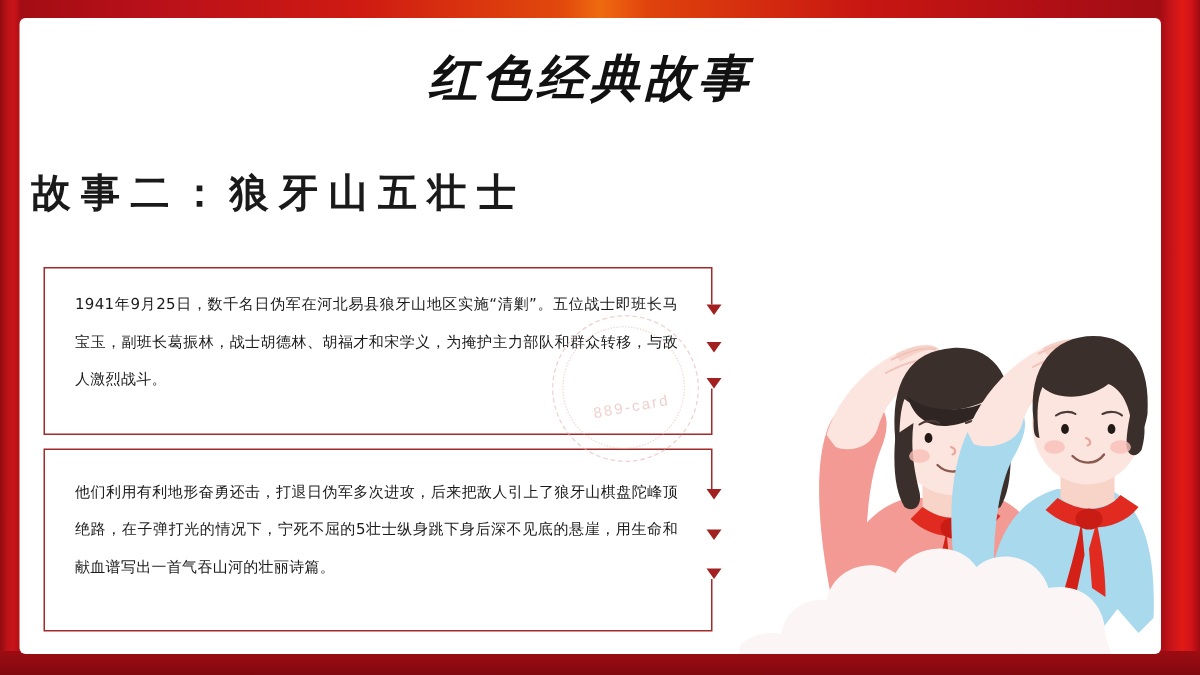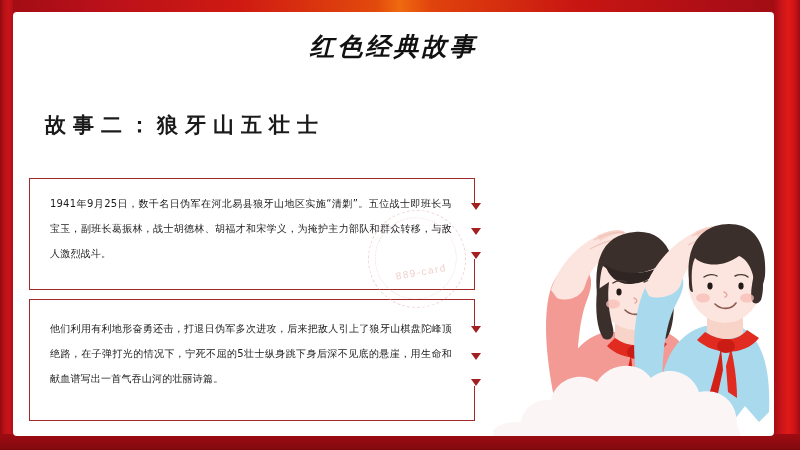--- a/index.html
+++ b/index.html
@@ -60,35 +60,35 @@
   }
 
   
   #title {
     position: absolute;
     left: 0;
     top: 18px;
     width: 761px;
     text-align: center;
     font-family: Liberation Serif, serif;
-    font-size: 25px;
+    font-size: 33px;
     font-weight: bold;
     color: #111111;
     letter-spacing: 3px;
     font-style: italic;
     white-space: nowrap;
   }
 
   
   #subtitle {
     position: absolute;
-    left: 32px;
+    left: 8px;
     top: 99px;
     font-family: "DejaVu Sans", "Liberation Sans", sans-serif;
-    font-size: 21px;
+    font-size: 26px;
     font-weight: bold;
     color: #1a1a1a;
     letter-spacing: 7px;
     white-space: nowrap;
   }
 
   
   .story-box {
     position: absolute;
     left: 16px;

